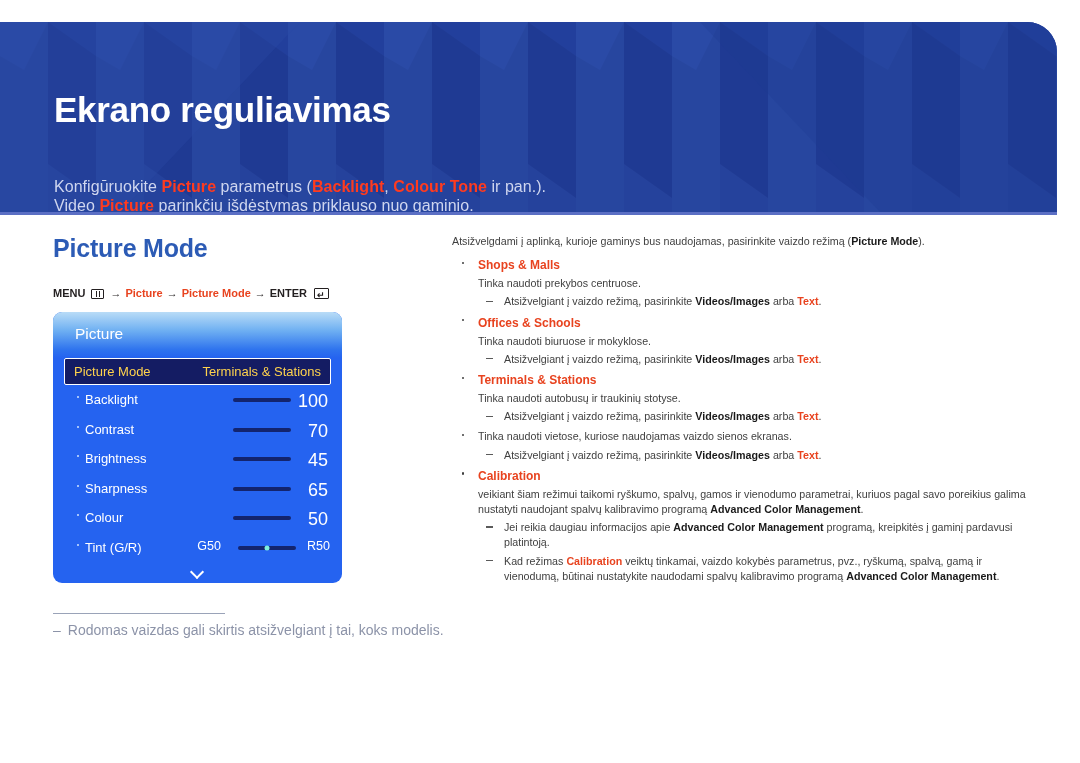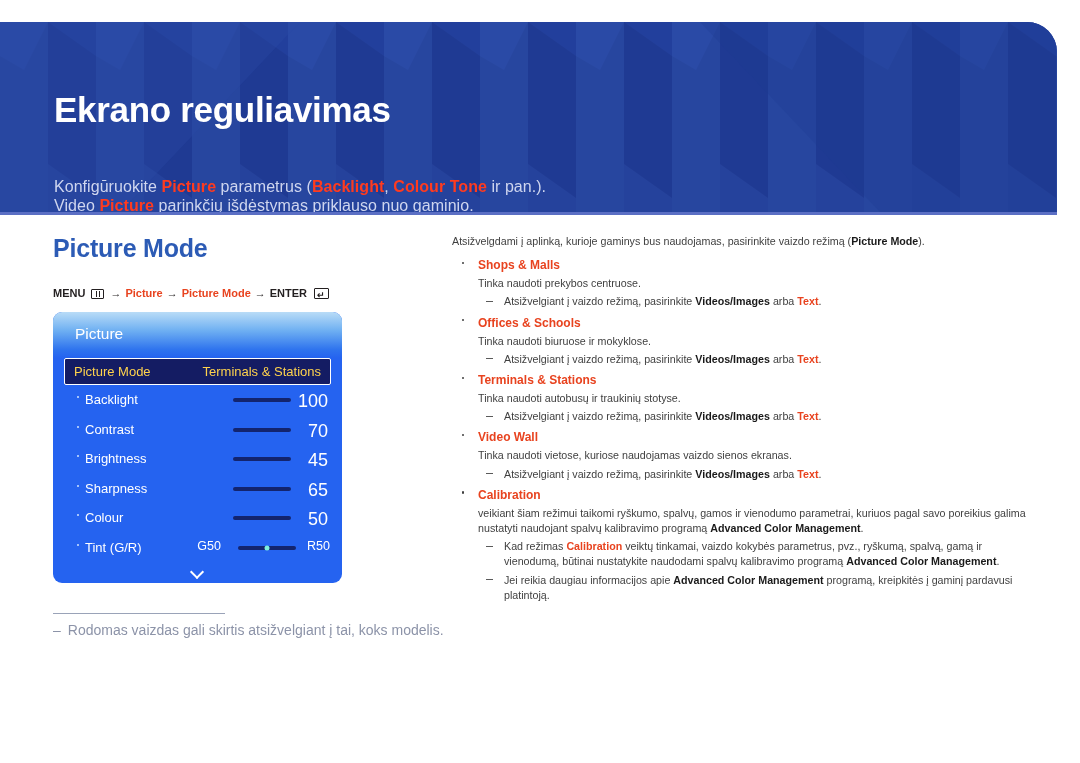--- a/index.html
+++ b/index.html
@@ -322,27 +322,26 @@
           <div class="lvl2"><span class="dash"></span><span><span>Atsižvelgiant į vaizdo režimą, pasirinkite </span><span class="b">Videos/Images</span><span> arba </span><span class="r">Text</span><span>.</span></span></div>
         </div>
         <div class="lvl1">
           <span class="bullet"></span>
           <div class="title">Terminals &amp; Stations</div>
           <div class="desc"><span>Tinka naudoti autobusų ir traukinių stotyse.</span></div>
           <div class="lvl2"><span class="dash"></span><span><span>Atsižvelgiant į vaizdo režimą, pasirinkite </span><span class="b">Videos/Images</span><span> arba </span><span class="r">Text</span><span>.</span></span></div>
         </div>
         <div class="lvl1">
           <span class="bullet"></span>
-          <div class="title">Video Wall</div>
           <div class="desc"><span>Tinka naudoti vietose, kuriose naudojamas vaizdo sienos ekranas.</span></div>
           <div class="lvl2"><span class="dash"></span><span><span>Atsižvelgiant į vaizdo režimą, pasirinkite </span><span class="b">Videos/Images</span><span> arba </span><span class="r">Text</span><span>.</span></span></div>
         </div>
         <div class="lvl1">
           <span class="bullet"></span>
           <div class="title">Calibration</div>
           <div class="desc"><span>veikiant šiam režimui taikomi ryškumo, spalvų, gamos ir vienodumo parametrai, kuriuos pagal savo poreikius galima nustatyti naudojant spalvų kalibravimo programą </span><span class="b">Advanced Color Management</span><span>.</span></div>
+          <div class="lvl2"><span class="dash"></span><span><span>Jei reikia daugiau informacijos apie </span><span class="b">Advanced Color Management</span><span> programą, kreipkitės į gaminį pardavusi platintoją.</span></span></div>
           <div class="lvl2"><span class="dash"></span><span><span>Kad režimas </span><span class="r">Calibration</span><span> veiktų tinkamai, vaizdo kokybės parametrus, pvz., ryškumą, spalvą, gamą ir vienodumą, būtinai nustatykite naudodami spalvų kalibravimo programą </span><span class="b">Advanced Color Management</span><span>.</span></span></div>
-          <div class="lvl2"><span class="dash"></span><span><span>Jei reikia daugiau informacijos apie </span><span class="b">Advanced Color Management</span><span> programą, kreipkitės į gaminį pardavusi platintoją.</span></span></div>
         </div>
       </div>
   </div>
 
 </div>
 
 </body></html>

